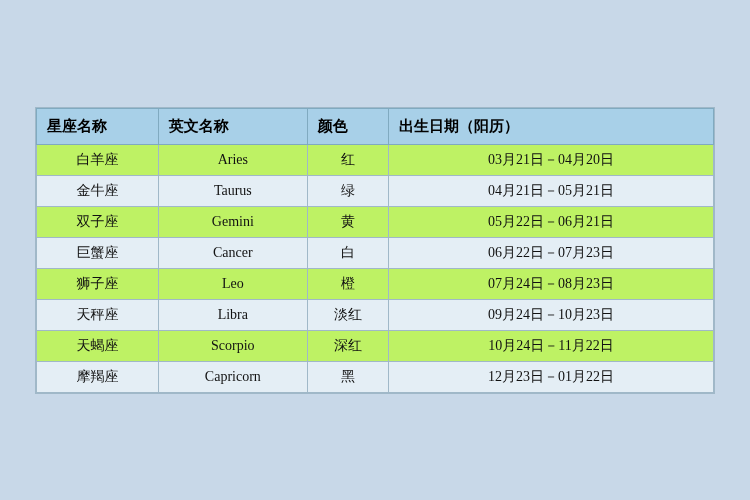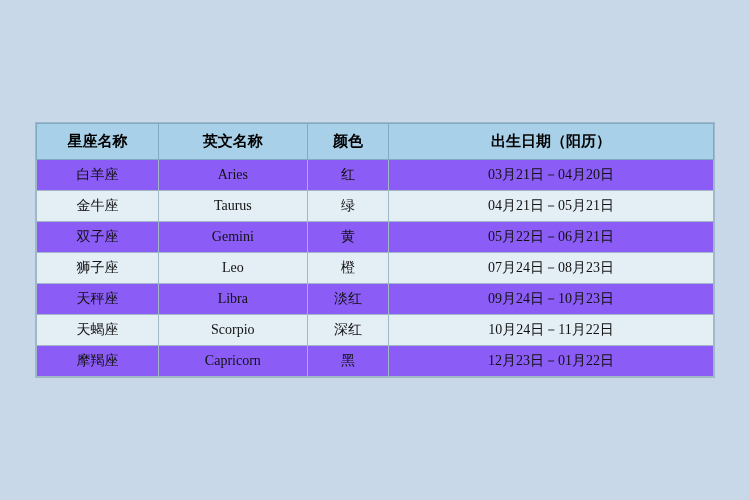--- a/index.html
+++ b/index.html
@@ -22,33 +22,33 @@
 
     table {
       width: 100%;
       border-collapse: collapse;
     }
 
     thead tr th {
       background-color: #a8d0e8;
       border: 1px solid #80aac0;
       padding: 8px 10px;
-      text-align: center;
+      text-align: left;
       font-size: 15px;
       font-weight: bold;
       color: #000;
     }
 
     tbody tr td {
       border: 1px solid #a0b8c8;
       padding: 6px 10px;
       text-align: center;
       font-size: 14px;
       color: #111;
-      background-color: #8b5cf6;
+      background-color: #bef264;
     }
 
     tbody tr:nth-child(even) td {
       background-color: #e4eef5;
     }
 
     .col-chinese { width: 18%; }
     .col-english { width: 22%; margin-left: 32px; }
     .col-color   { width: 12%; }
     .col-date    { width: 48%; }
@@ -79,20 +79,26 @@
           <td>绿</td>
           <td>04月21日－05月21日</td>
         </tr>
         <tr>
           <td>双子座</td>
           <td>Gemini</td>
           <td>黄</td>
           <td>05月22日－06月21日</td>
         </tr>
         <tr>
+          <td>巨蟹座</td>
+          <td>Cancer</td>
+          <td>白</td>
+          <td>06月22日－07月23日</td>
+        </tr>
+        <tr>
           <td>狮子座</td>
           <td>Leo</td>
           <td>橙</td>
           <td>07月24日－08月23日</td>
         </tr>
         <tr>
           <td>天秤座</td>
           <td>Libra</td>
           <td>淡红</td>
           <td>09月24日－10月23日</td>

